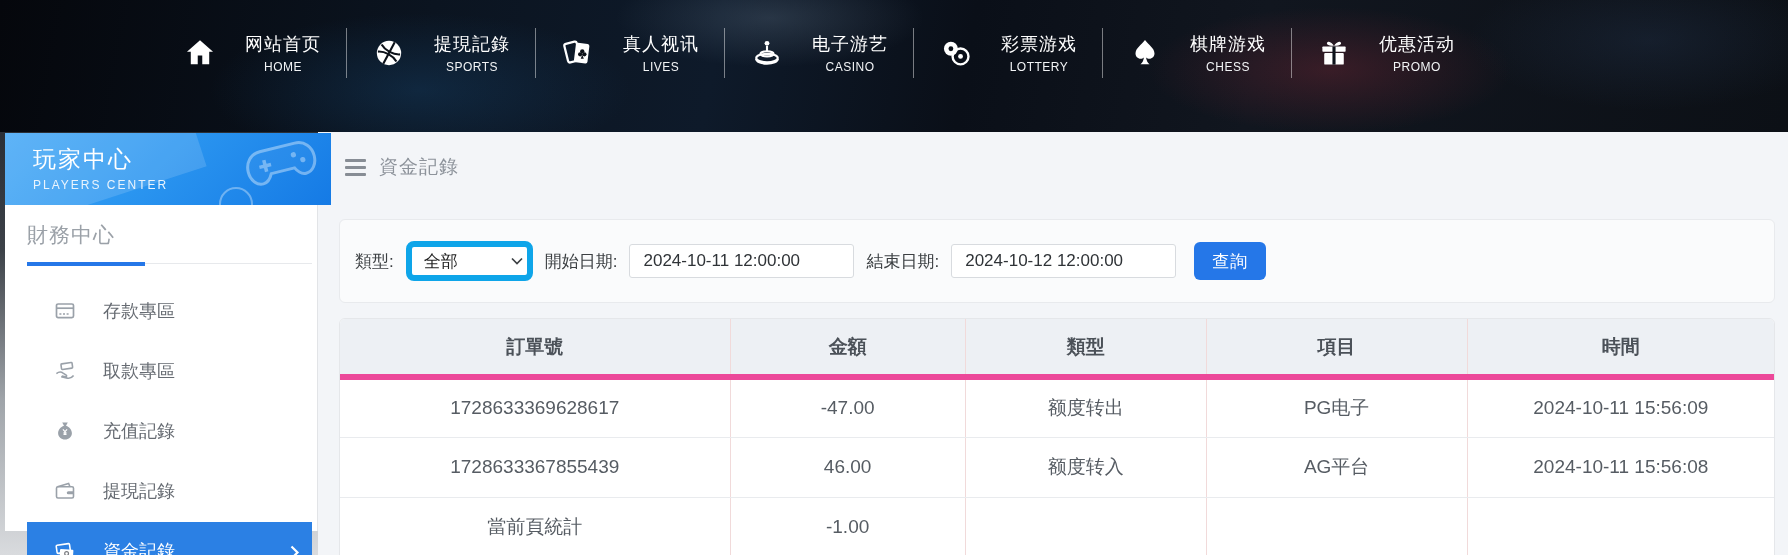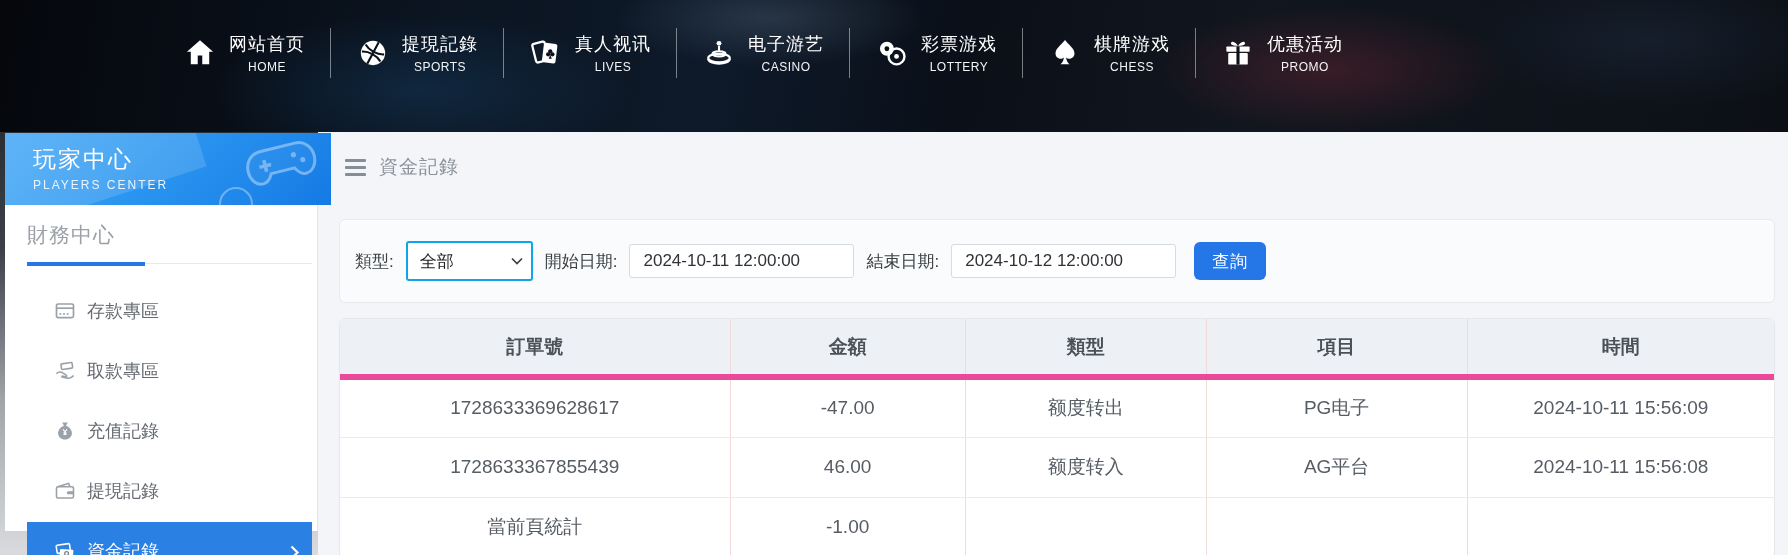--- a/index.html
+++ b/index.html
@@ -11,21 +11,21 @@
 
   
   .topnav { position:absolute; left:0; top:0; width:1788px; height:132px;
     background:
       radial-gradient(220px 70px at 770px 18px, rgba(110,130,150,.28), transparent 70%),
       radial-gradient(260px 90px at 1330px 70px, rgba(150,45,60,.30), transparent 70%),
       radial-gradient(300px 110px at 420px 90px, rgba(25,75,120,.35), transparent 70%),
       radial-gradient(260px 100px at 1650px 40px, rgba(40,60,90,.30), transparent 70%),
       linear-gradient(100deg,#05070c 0%,#0b1420 24%,#0e1a2a 40%,#0a0f18 54%,#11161f 70%,#0c1016 100%);
     display:flex; align-items:center; padding:0 0 26px 158px; }
-  .nav-item { display:flex; align-items:center; gap:12px; padding:0 25px; cursor:pointer; }
+  .nav-item { display:flex; align-items:center; gap:28px; padding:0 25px; cursor:pointer; }
   .nav-icon { width:34px; height:34px; color:#fff; flex:0 0 auto; }
   .nav-icon svg { width:100%; height:100%; display:block; }
   .nav-text { display:flex; flex-direction:column; align-items:center; }
   .nav-zh { color:#fff; font-size:18px; letter-spacing:1px; }
   .nav-en { color:#f2f4f6; font-size:12px; margin-top:4px; letter-spacing:.5px; }
   .nav-sep { width:1px; height:50px; background:rgba(255,255,255,.45); }
 
   
   .sidebar-header { position:absolute; left:5px; top:133px; width:326px; height:72px; z-index:3;
     background:linear-gradient(135deg,var(--hdr-top,#45a8f6) 0%,#2b96f0 45%,var(--hdr-bot,#157ae5) 100%);
@@ -42,21 +42,21 @@
 
   
   .sidebar { position:absolute; left:5px; top:205px; width:313px; height:326px;
     background:#fff; border-right:1px solid #e2e4e7; }
   .section-title { margin:16px 0 0 22px; color:#9ba1a8; font-size:21px; letter-spacing:1px; }
   .section-underline { position:relative; margin:14px 5px 0 22px; height:1px; background:#e7e9ec; }
   .section-underline::before { content:""; position:absolute; left:0; top:-1px; width:118px; height:4px;
     background:var(--accent,#2e86e8); }
   .menu { margin-top:18px; }
   .menu-item { display:flex; align-items:center; height:58px; margin:0 5px 2px 22px;
-    padding-left:26px; gap:10px; color:#666b72; font-size:18px; cursor:pointer; }
+    padding-left:26px; gap:26px; color:#666b72; font-size:18px; cursor:pointer; }
   .menu-item .mi-icon { width:24px; height:24px; color:#9aa1a9; flex:0 0 auto; }
   .menu-item .mi-icon svg { width:100%; height:100%; display:block; }
   .menu-item.active { background:var(--active,#2b80e4); color:#fff; }
   .menu-item.active .mi-icon { color:#fff; }
   .mi-chevron { margin-left:auto; margin-right:12px; width:10px; height:15px; display:none; }
   .menu-item.active .mi-chevron { display:block; }
 
   
   .content { position:absolute; left:318px; top:132px; width:1470px; height:423px;
     background:var(--content-bg,#f3f5f8); }
@@ -65,21 +65,21 @@
   .hamburger i { display:block; width:21px; height:3px; background:#878d95; border-radius:1px; }
   .bc-title { color:#8d939b; font-size:19px; letter-spacing:1px; }
 
   
   .filter-panel { position:absolute; left:21px; right:13px; top:87px; height:84px;
     background:#fafbfc; border:1px solid #e8eaed; border-radius:6px;
     display:flex; align-items:center; padding:0 15px; gap:12px; }
   .flabel { color:#3c4043; font-size:17px; flex:0 0 auto; }
   .select-wrap { position:relative; flex:0 0 auto; }
   .select-wrap select { appearance:none; -webkit-appearance:none; width:127px; height:40px;
-    border:2px solid #0ea5e9; border-radius:3px; background:#fff; padding:0 28px 0 12px;
+    border:6px solid #0ea5e9; border-radius:8px; background:#fff; padding:0 28px 0 12px;
     font-size:17px; color:#222; font-family:inherit; }
   .select-chevron { position:absolute; right:10px; top:16px; width:12px; height:8px; pointer-events:none; }
   .date-input { width:225px; height:34px; border:1px solid #d8dbdf; border-radius:3px;
     background:#fff; padding:0 13px; font-size:17px; color:#2f3337; font-family:inherit; flex:0 0 auto; }
   .search-btn { width:72px; height:38px; margin-left:6px; background:var(--accent,#2577e8);
     color:#fff; border:none; border-radius:6px; font-size:17px; font-family:inherit;
     letter-spacing:1px; cursor:pointer; flex:0 0 auto; }
 
   
   .table-wrap { position:absolute; left:21px; right:13px; top:186px;

